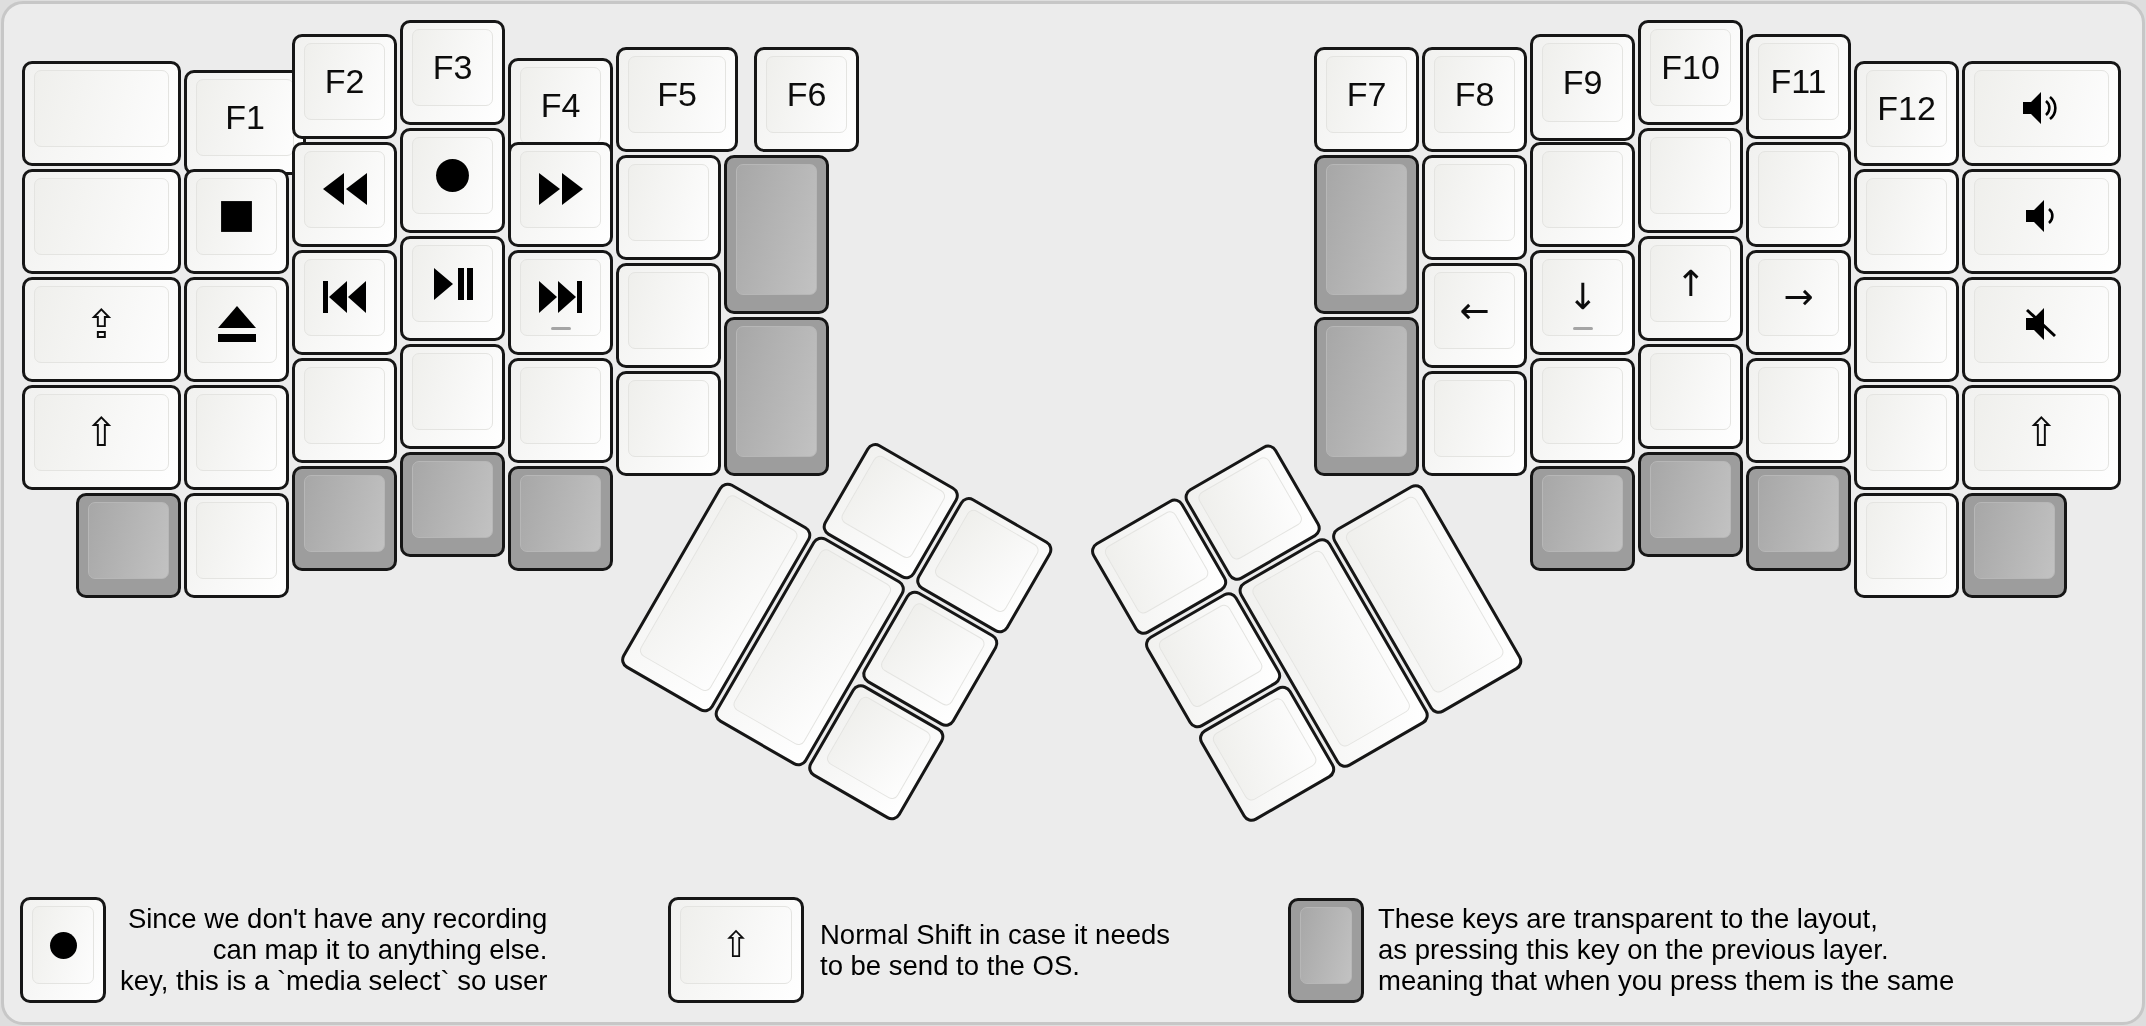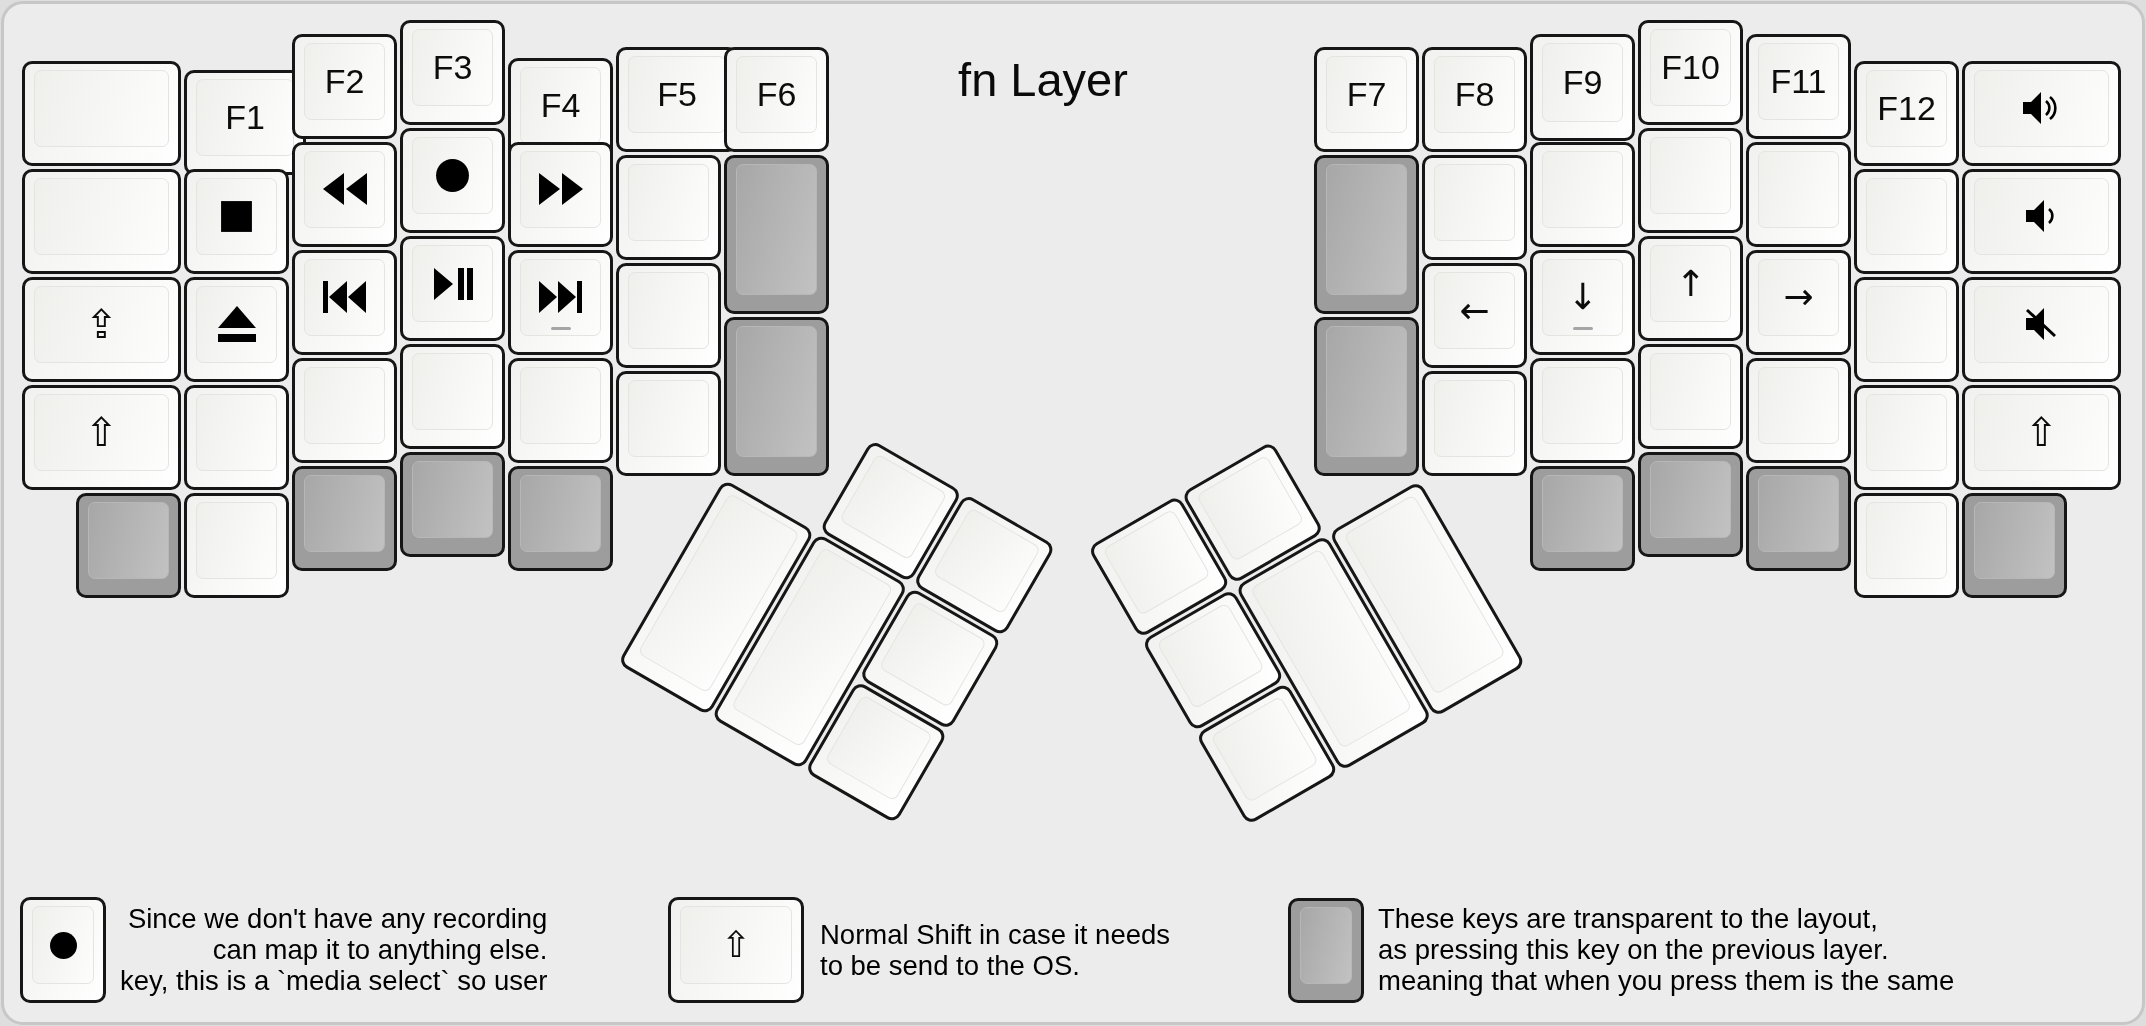--- a/index.html
+++ b/index.html
@@ -25,21 +25,20 @@
   .legend-text{position:absolute;font-size:27.5px;line-height:31px;color:#000;white-space:nowrap;}
   .key.sample .glyph{font-size:36px;}
   .key.sample svg{transform:scale(.82);}
   svg{display:block;}
 </style>
 </head>
 <body>
 
 <div class="canvas">
   <div class="panel"></div>
-  <div class="title" style="left: 1043px;">fn Layer</div>
   <div class="board" id="board">
       <div class="rot" style="left: 702px; top: 459px; transform: rotate(30deg);">
         <div class="key white" style="width: 105px; height: 105px; left: 108px; top: -108px;">
           <div class="keytop"></div>
         </div>
         <div class="key white" style="width: 105px; height: 105px; left: 216px; top: -108px;">
           <div class="keytop"></div>
         </div>
         <div class="key white" style="width: 105px; height: 213px; left: 0px; top: 0px;">
           <div class="keytop"></div>
@@ -211,21 +210,21 @@
       </div>
       <div class="key white" style="width: 105px; height: 105px; left: 594px; top: 135px;">
         <div class="keytop"></div>
       </div>
       <div class="key white" style="width: 105px; height: 105px; left: 594px; top: 243px;">
         <div class="keytop"></div>
       </div>
       <div class="key white" style="width: 105px; height: 105px; left: 594px; top: 351px;">
         <div class="keytop"></div>
       </div>
-      <div class="key white" style="width: 105px; height: 105px; left: 702px; top: 27px; text-align: right;">
+      <div class="key white" style="width: 105px; height: 105px; left: 732px; top: 27px; text-align: right;">
         <div class="keytop">
           <span class="klabel">F6</span>
         </div>
       </div>
       <div class="key gray" style="width: 105px; height: 159px; left: 702px; top: 135px;">
         <div class="keytop"></div>
       </div>
       <div class="key gray" style="width: 105px; height: 159px; left: 702px; top: 297px;">
         <div class="keytop"></div>
       </div>

